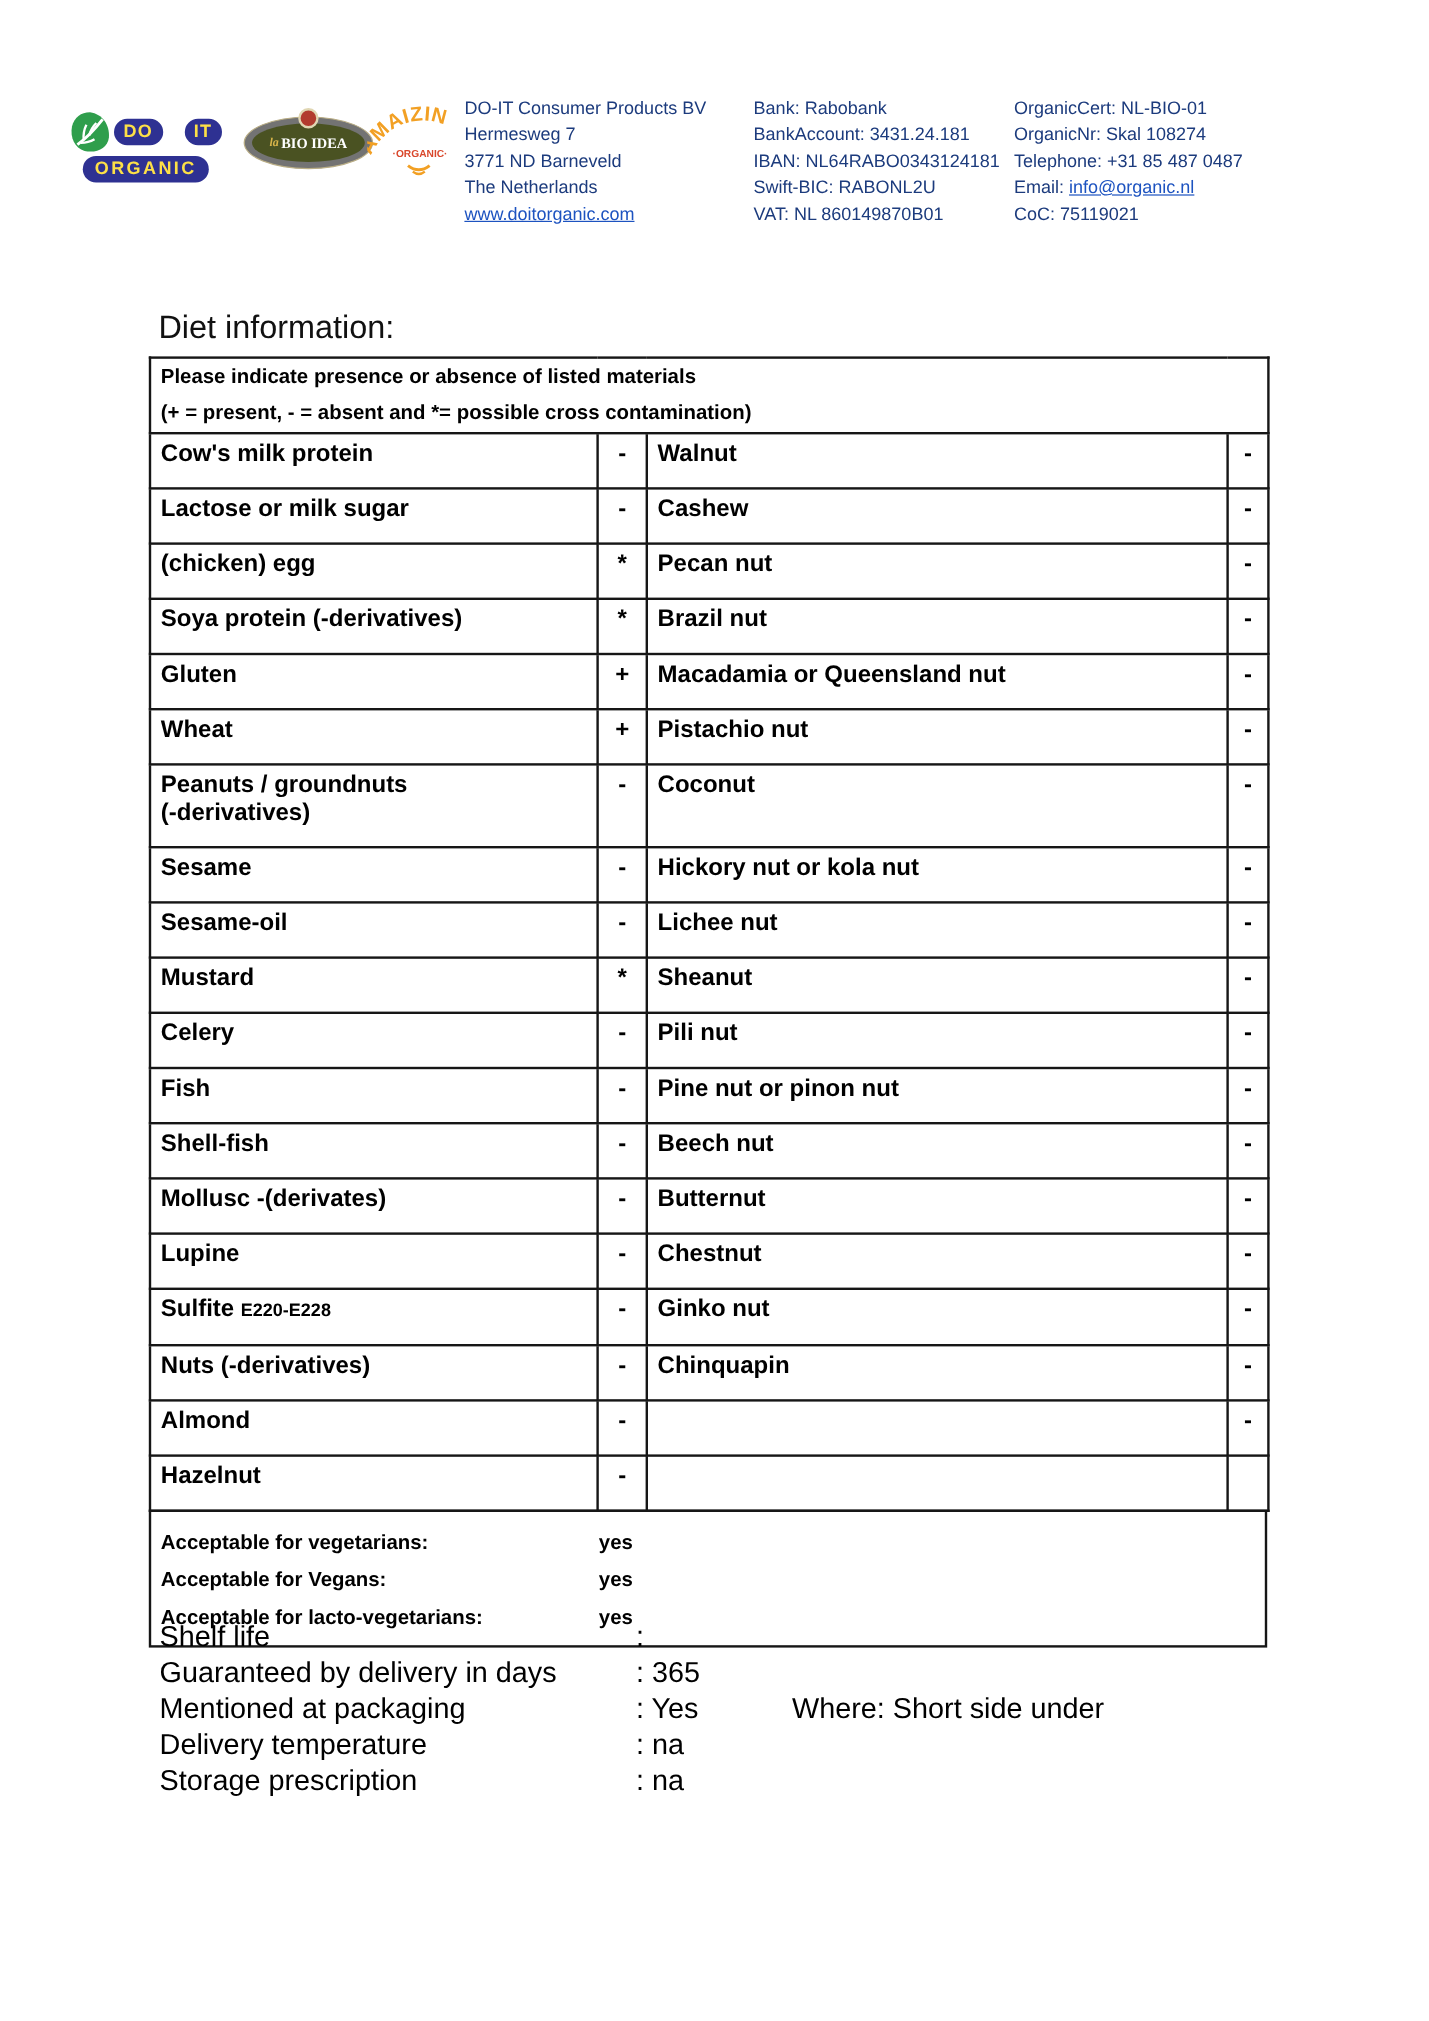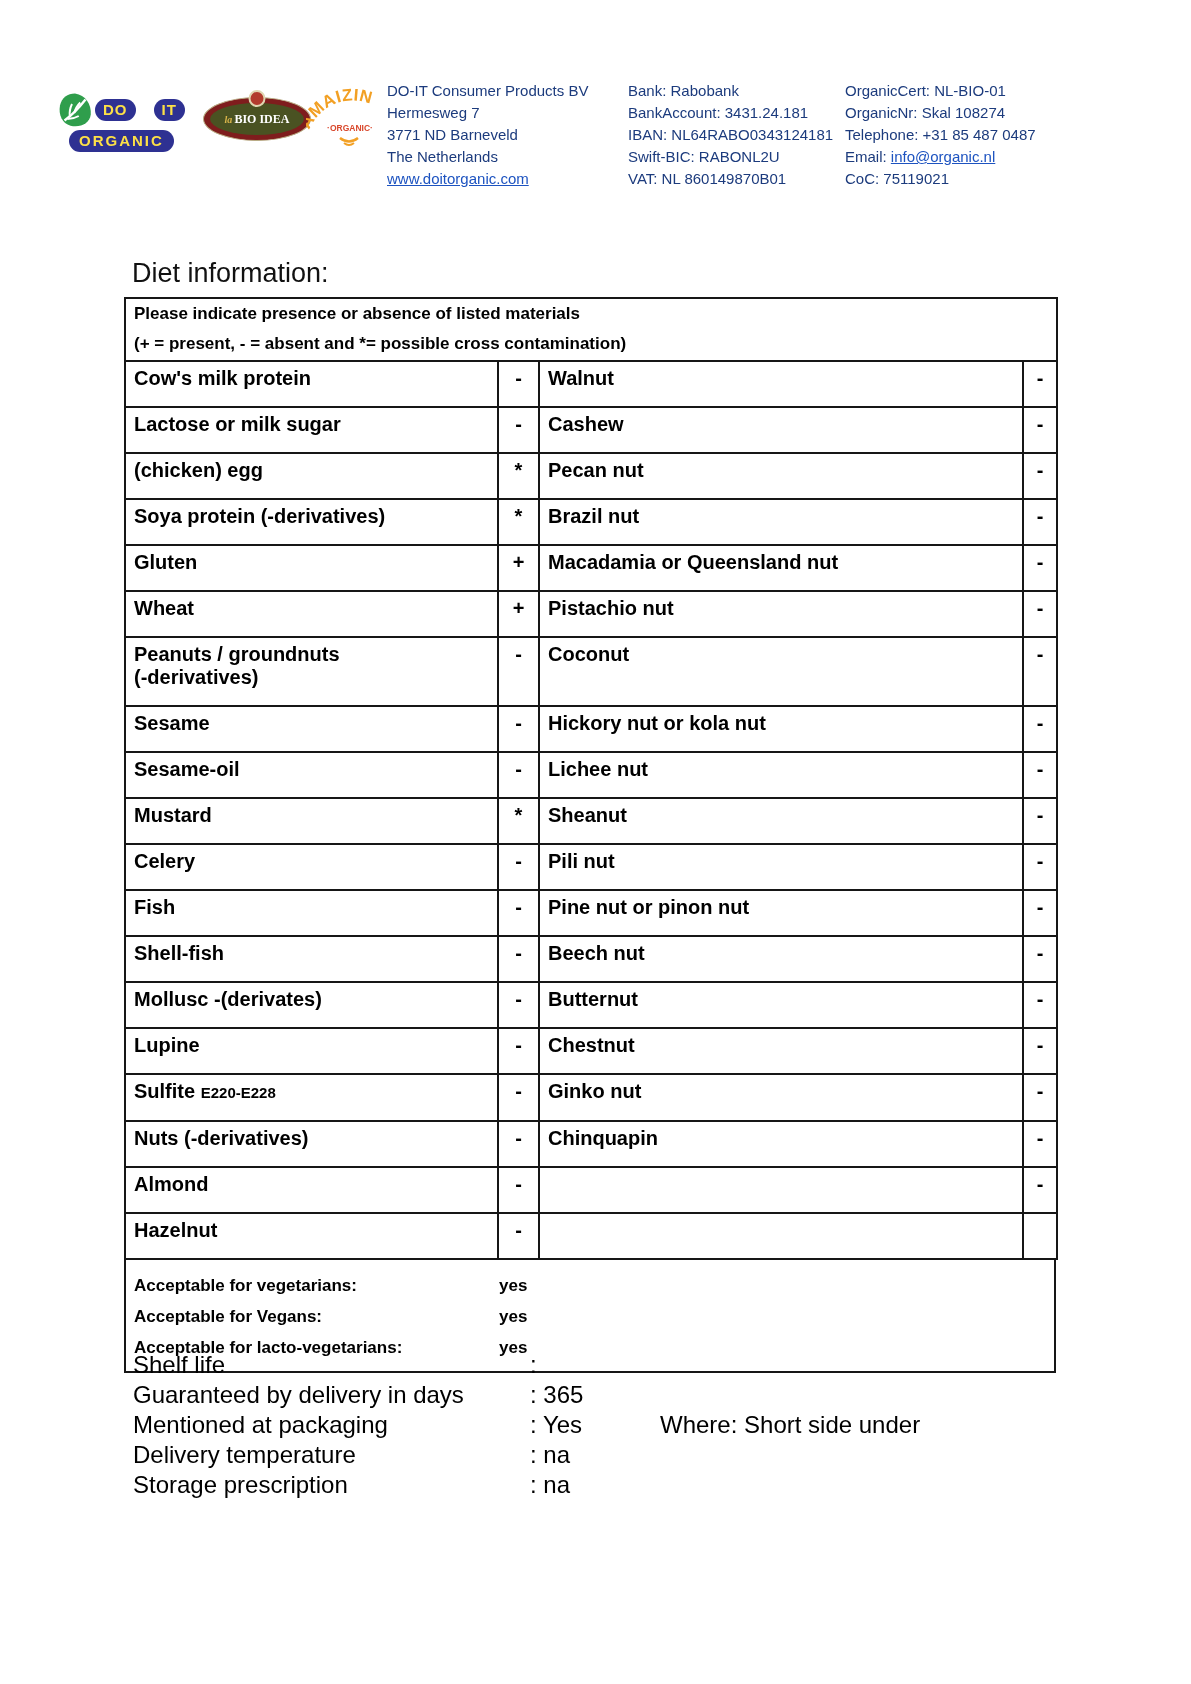--- a/index.html
+++ b/index.html
@@ -19,21 +19,21 @@
   .logo-doit{position:absolute;left:57px;top:92px;width:130px;}
   .doit-row{display:flex;align-items:center;}
   .pill{background:#2e3192;color:#fde047;border-radius:12px;font-weight:bold;
         font-size:15px;padding:2px 8px;letter-spacing:1px;line-height:18px;}
   .pill+.pill{margin-left:18px;}
   .pill-organic{margin-left:12px;margin-top:2px;letter-spacing:2px;padding:2px 10px;}
   .leaf{width:36px;height:36px;margin-right:2px;flex:0 0 auto;}
 
   
   .logo-bio{position:absolute;left:203px;top:97px;width:106px;height:44px;}
-  .bio-outer{width:106px;height:42px;background:#7f1d1d;border:1px solid #b9ad85;
+  .bio-outer{width:106px;height:42px;background:#737373;border:1px solid #b9ad85;
              border-radius:50%;display:flex;align-items:center;justify-content:center;position:relative;}
   .bio-inner{width:94px;height:32px;background:#4a5222;border-radius:50%;color:#fff;
              font-family:"Liberation Serif",serif;font-weight:bold;font-size:12px;
              display:flex;align-items:center;justify-content:center;white-space:nowrap;}
   .bio-la{color:#d9b54a;font-style:italic;font-size:10px;margin-right:2px;}
   .bio-crest{position:absolute;top:-8px;left:50%;transform:translateX(-50%);
              width:13px;height:13px;background:#b23b2e;border:2px solid #e0d6b2;border-radius:50%;}
 
   
   .logo-amaizin{position:absolute;left:306px;top:86px;width:80px;height:66px;}

